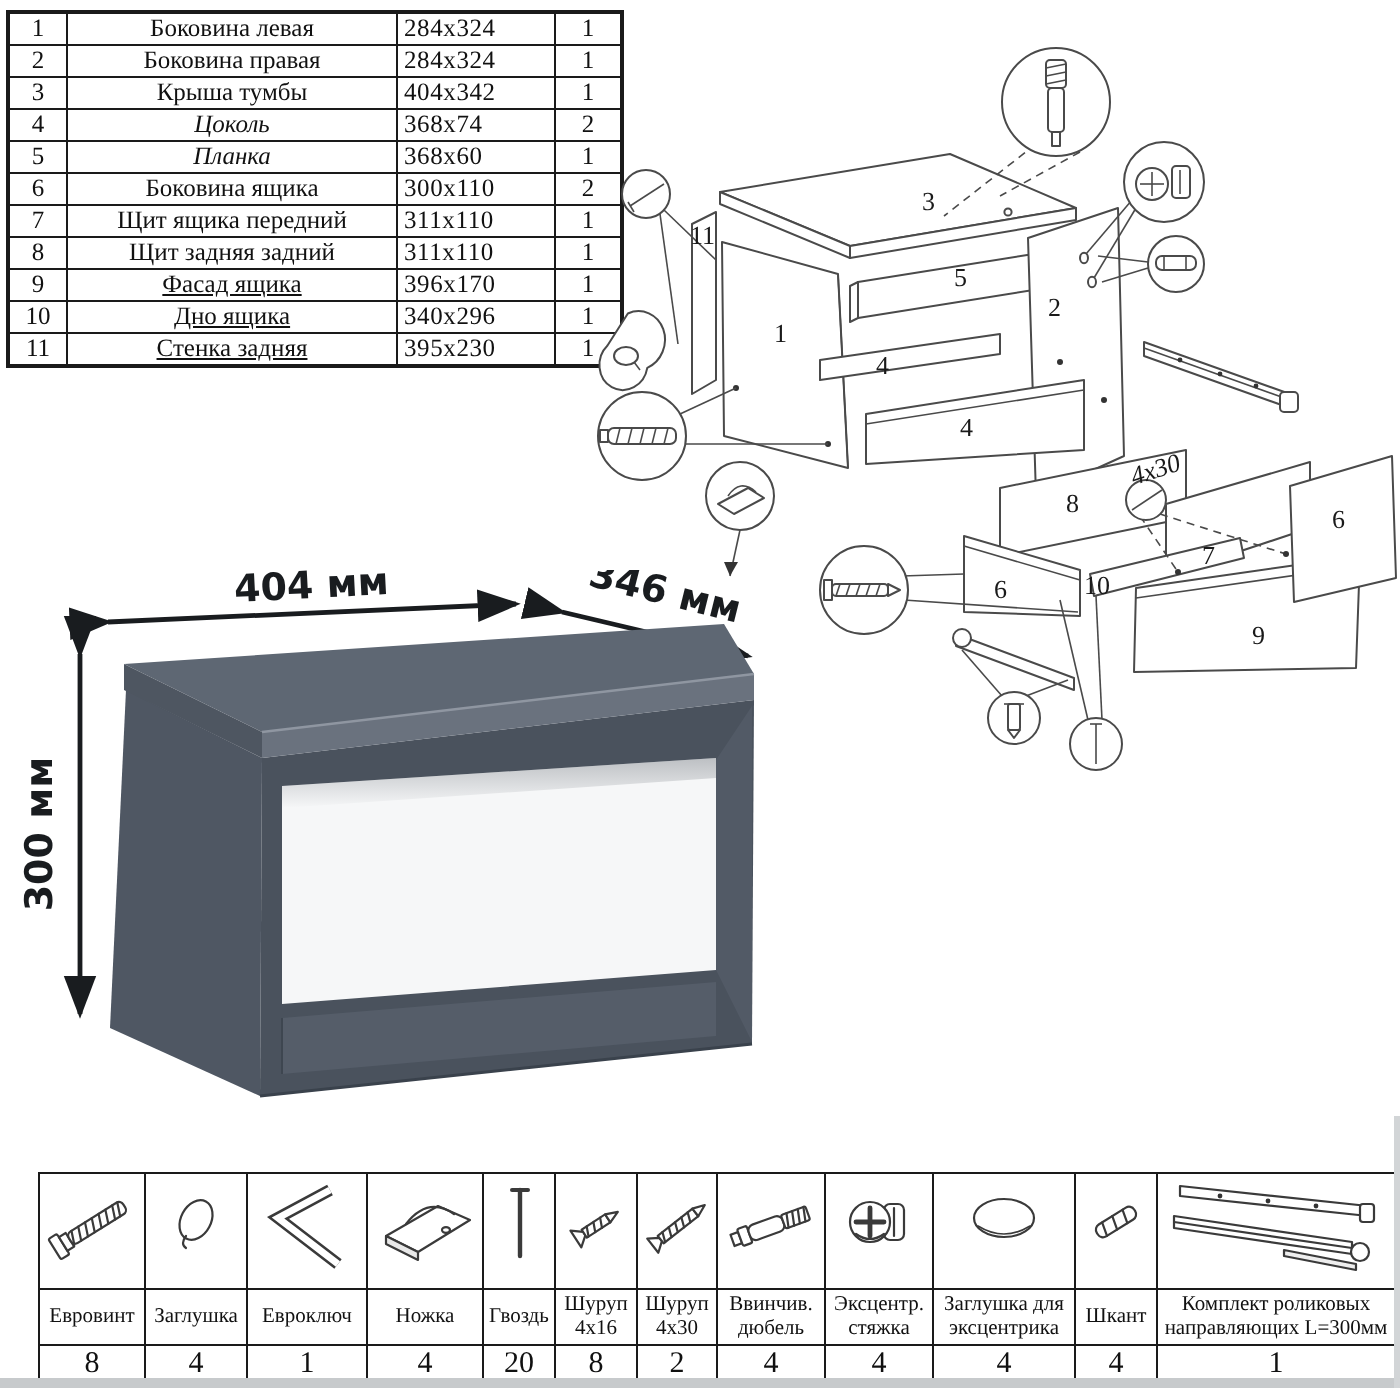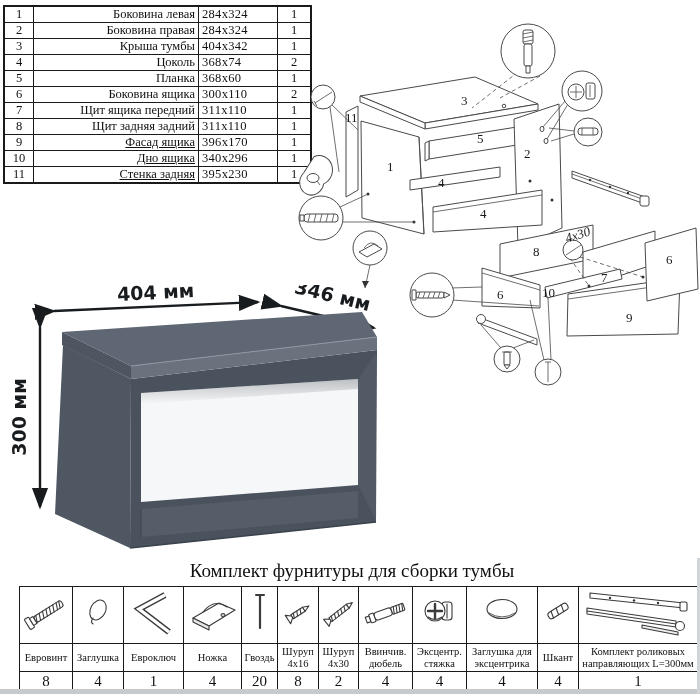--- a/index.html
+++ b/index.html
@@ -4,25 +4,25 @@
 <style>
   html,body{margin:0;padding:0;background:#fff;}
   .page{position:relative;width:700px;height:694px;background:#fff;overflow:hidden;
         font-family:"Liberation Serif", serif;color:#111;}
   
   table.parts{position:absolute;left:3px;top:5px;width:286px;border-collapse:collapse;
               table-layout:fixed;font-size:12.5px;}
   table.parts td{border:1px solid #1a1a1a;height:15px;padding:0 3px;white-space:nowrap;overflow:hidden;}
   table.parts{border:2px solid #1a1a1a;}
   td.c-num{width:22px;text-align:center;}
-  td.c-name{width:158px;text-align:right;}
+  td.c-name{width:158px;text-align:center;}
   td.c-size{width:72px;text-align:left;letter-spacing:.3px;}
   td.c-qty{width:26px;text-align:center;}
   td.ind1{padding-left:14px;text-decoration:underline;}
-  td.ind2{padding-left:26px;}
+  td.ind2{padding-left:26px;font-style:italic;}
   
   svg.diagram{position:absolute;left:290px;top:0;}
   svg.render{position:absolute;left:10px;top:285px;}
   .dia-num{font-family:"Liberation Serif",serif;font-size:13px;fill:#1a1a1a;}
   .dim-text{font-family:"DejaVu Sans",sans-serif;font-weight:bold;font-size:19px;fill:#191c1f;}
   
   .hw-title{position:absolute;left:20px;top:560px;width:664px;text-align:center;
             font-size:19px;color:#111;}
   table.hw{position:absolute;left:19px;top:586px;width:666px;border-collapse:collapse;
            table-layout:fixed;border:1.5px solid #1a1a1a;padding-left:32px;}
@@ -345,21 +345,20 @@
 
       <polygon points="52,47 352,27 367,52 121,81" fill="#5e6773"></polygon>
       <polygon points="121,81 367,52 367,65 121,94" fill="#6a727e"></polygon>
       <polygon points="52,47 121,81 121,94 52,60" fill="#4e5661"></polygon>
       <line x1="121" y1="81" x2="367" y2="52" stroke="#8f96a1" stroke-width="1.2"></line>
       <line x1="131" y1="252" x2="131" y2="224" stroke="#3e4650" stroke-width="1"></line>
       <line x1="120" y1="263" x2="366" y2="237" stroke="#3a424c" stroke-width="1.5"></line>
     </g>
   </svg>
 
-  <div class="hw-title">Комплект фурнитуры для сборки тумбы</div>
 
   <table class="hw">
     <tbody>
         <tr class="hw-icons">
       <td style="width:52px">
         <svg width="48" height="50" viewBox="0 0 48 50">
           <g class="hwink" transform="translate(24,25) rotate(-32)">
             <rect x="-22" y="-6" width="5" height="12" rx="1"></rect>
             <rect x="-17" y="-4" width="4" height="8"></rect>
             <rect x="-13" y="-3.4" width="32" height="6.8" rx="2.5"></rect>

